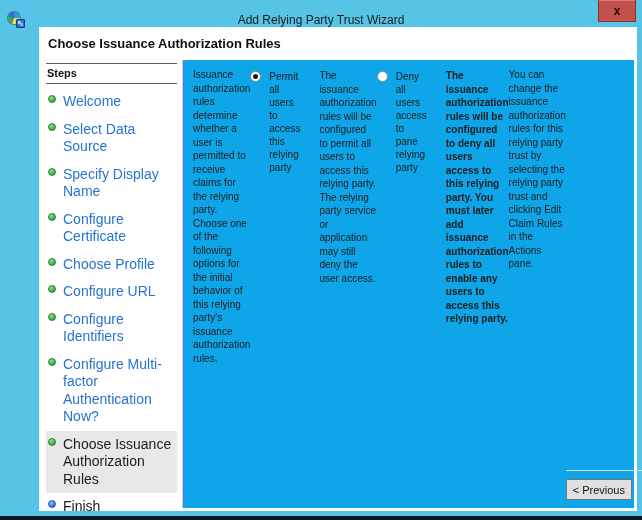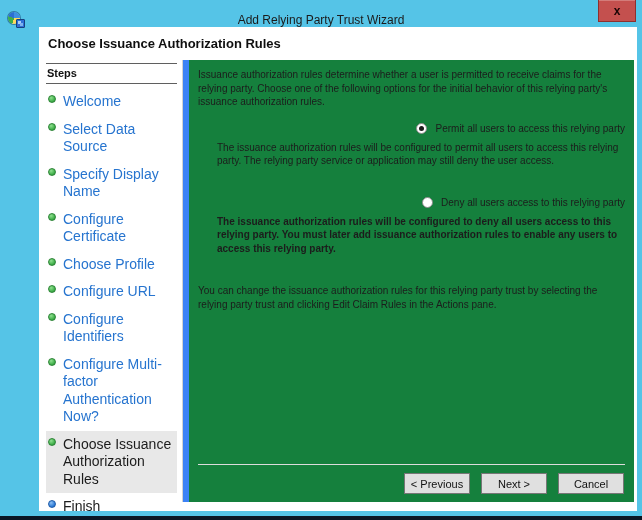--- a/index.html
+++ b/index.html
@@ -73,21 +73,21 @@
     height: 33px; flex: 0 0 auto;
     background: #ffffff;
     display: flex; align-items: center;
     padding-left: 9px;
     font-size: 13px; font-weight: bold; color: #0f0f0f;
   }
   .wizard-body {
     flex: 1 1 auto;
     display: flex;
     background: #ffffff;
-    padding: 0 3px 9px 0;
+    padding: 0 3px 3px 0;
     min-height: 0;
   }
   
   .sidebar {
     width: 144px; flex: 0 0 auto;
     background: #ffffff;
     border-right: 1px solid #d2d2d2;
     padding: 3px 5px 0 7px;
   }
   .steps-panel { border-top: 1px solid #5f5f5f; }
@@ -114,24 +114,24 @@
     background: radial-gradient(circle at 35% 30%, #8ec0f2, #2e7cd8 65%, #1f5ca8);
     border: 1px solid #1f5ca8;
   }
   .step-item.done .step-label { color: #2674cf; }
   .step-item.current { background: #e8e8e8; }
   .step-item.current .step-label { color: #1c1c1c; }
   .step-item.upcoming .step-label { color: #1c1c1c; }
   
   .main-panel {
     flex: 1 1 auto;
-    background: #15803d;
-    border-left: 6px solid #3b82f6;
+    background: #0ea5e9;
+    border-left: 1px solid #3b82f6;
     padding: 8px 9px 6px 9px;
-    display: flex; flex-direction: column;
+    display: flex; flex-direction: row;
     font-size: 10px; color: #1c1c1c;
     min-width: 0;
   }
   .intro-text { line-height: 1.35; margin-bottom: 11px; }
   .option-row {
     display: flex; align-items: flex-start; gap: 8px;
     margin: 2px 0 5px 0;
     cursor: default;
     justify-content: flex-end;
   }
@@ -251,21 +251,21 @@
         <p class="intro-text">Issuance authorization rules determine whether a user is permitted to receive claims for the relying party. Choose one of the following options for the initial behavior of this relying party's issuance authorization rules.</p>
 
         <div class="option-row">
           <span class="radio selected"></span>
           <span class="option-label">Permit all users to access this relying party</span>
         </div>
         <p class="option-desc">The issuance authorization rules will be configured to permit all users to access this relying party. The relying party service or application may still deny the user access.</p>
 
         <div class="option-row">
           <span class="radio"></span>
-          <span class="option-label">Deny all users access to this relying party</span>
+          <span class="option-label">Deny all users access to pane relying party</span>
         </div>
         <p class="option-desc last">The issuance authorization rules will be configured to deny all users access to this relying party. You must later add issuance authorization rules to enable any users to access this relying party.</p>
 
         <p class="footer-note">You can change the issuance authorization rules for this relying party trust by selecting the relying party trust and clicking Edit Claim Rules in the Actions pane.</p>
 
         <div class="button-bar">
           <button class="wiz-btn">&lt; Previous</button>
           <button class="wiz-btn">Next &gt;</button>
           <button class="wiz-btn">Cancel</button>
         </div>

